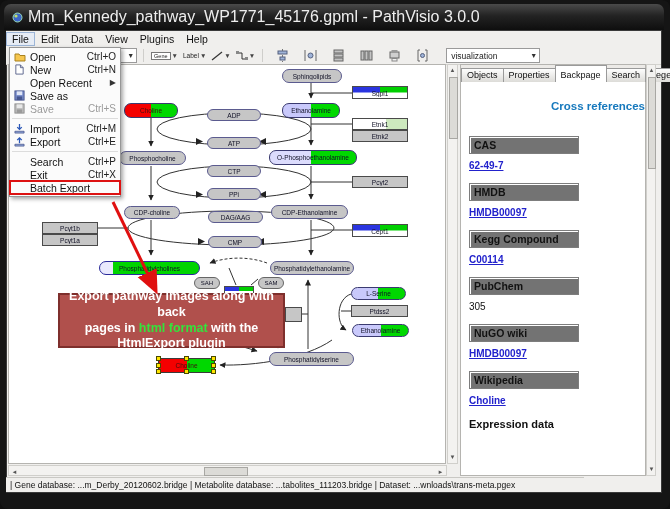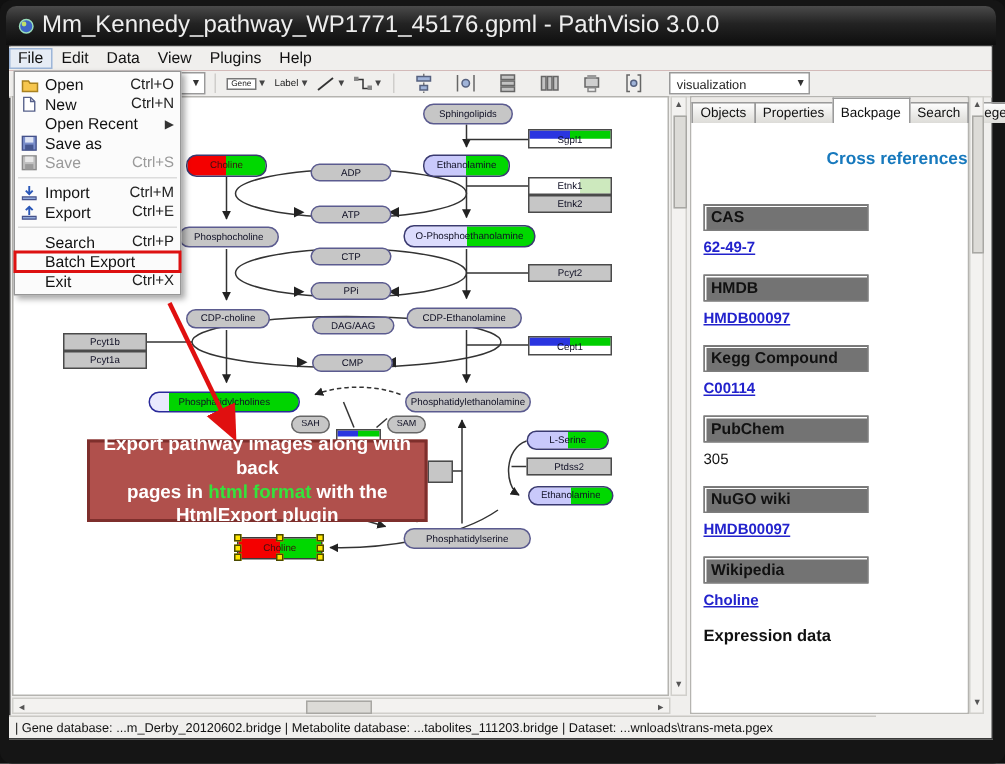--- a/index.html
+++ b/index.html
@@ -458,29 +458,29 @@
         </span>
         <span class="ml">Export</span>
         <span class="ms">Ctrl+E</span>
       </div>
       <div class="msep"></div>
       <div class="mrow">
         <span class="mi"></span>
         <span class="ml">Search</span>
         <span class="ms">Ctrl+P</span>
       </div>
+      <div class="mrow">
+        <span class="mi"></span>
+        <span class="ml">Exit</span>
+        <span class="ms">Ctrl+X</span>
+      </div>
       <div class="mrow hl">
         <span class="mi"></span>
         <span class="ml">Batch Export</span>
         <span class="ms"></span>
       </div>
-      <div class="mrow">
-        <span class="mi"></span>
-        <span class="ml">Exit</span>
-        <span class="ms">Ctrl+X</span>
-      </div>
     </div>
 
   <svg id="annot-svg" width="670" height="509">
     <path d="M113,202 L155,289" stroke="#e01010" stroke-width="3" fill="none" marker-end="url(#redarr)"></path>
   </svg>
 
 </div>
 
 </body></html>

